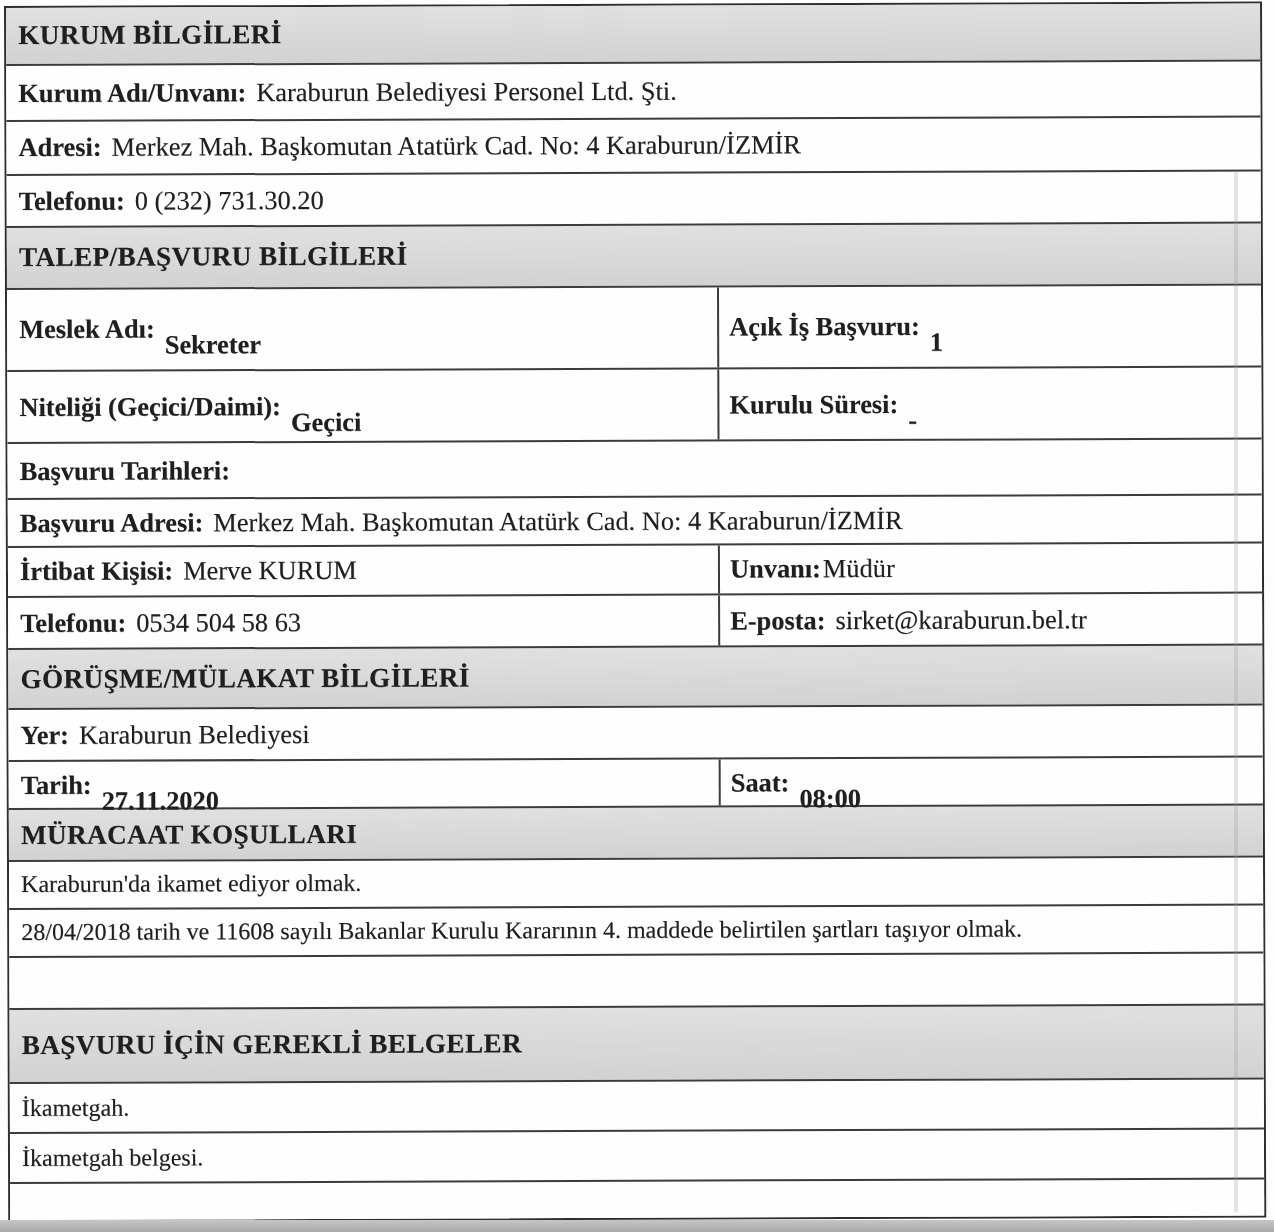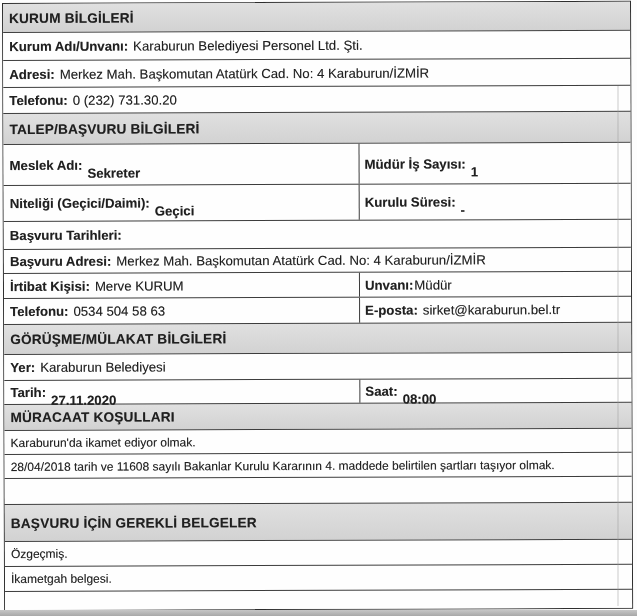--- a/index.html
+++ b/index.html
@@ -1,20 +1,20 @@
 <!DOCTYPE html>
 <html><head>
 <meta charset="utf-8">
 <style>
   html,body { margin:0; padding:0; }
   .page {
     position:relative;
     width:637px; height:616px;
     background:#fdfdfd;
-    font-family:Liberation Sans, sans-serif;
+    font-family:Liberation Serif, serif;
     color:#1f1f1f;
     overflow:hidden;
   }
   .sheet {
     position:absolute; top:3px; left:2px;
     width:629px;
     box-sizing:border-box;
     border:1.7px solid #2e2e2e;
     background:#fefefe;
     transform:rotate(-0.2deg);
@@ -91,21 +91,21 @@
     <div class="row hdr" style="height:31px">
       <span>TALEP/BAŞVURU BİLGİLERİ</span>
     </div>
 
     <div class="row split" style="height:41px">
       <div class="cl">
         <span class="lbl">Meslek Adı:</span>
         <span class="val bold">Sekreter</span>
       </div>
       <div class="cr">
-        <span class="lbl">Müdür İş Sayısı:</span>
+        <span class="lbl">Açık İş Başvuru:</span>
         <span class="val bold">1</span>
       </div>
     </div>
 
     <div class="row split" style="height:36px">
       <div class="cl">
         <span class="lbl">Niteliği (Geçici/Daimi):</span>
         <span class="val bold">Geçici</span>
       </div>
       <div class="cr">
@@ -177,21 +177,21 @@
       <span class="val">28/04/2018 tarih ve 11608 sayılı Bakanlar Kurulu Kararının 4. maddede belirtilen şartları taşıyor olmak.</span>
     </div>
 
     <div class="row" style="height:26px"></div>
 
     <div class="row hdr" style="height:37px">
       <span>BAŞVURU İÇİN GEREKLİ BELGELER</span>
     </div>
 
     <div class="row sm" style="height:25px">
-      <span class="val">Özgeçmiş.</span>
+      <span class="val">İkametgah.</span>
     </div>
 
     <div class="row sm" style="height:25px">
       <span class="val">İkametgah belgesi.</span>
     </div>
 
     <div class="row" style="height:19px"></div>
 
   </div>
 

